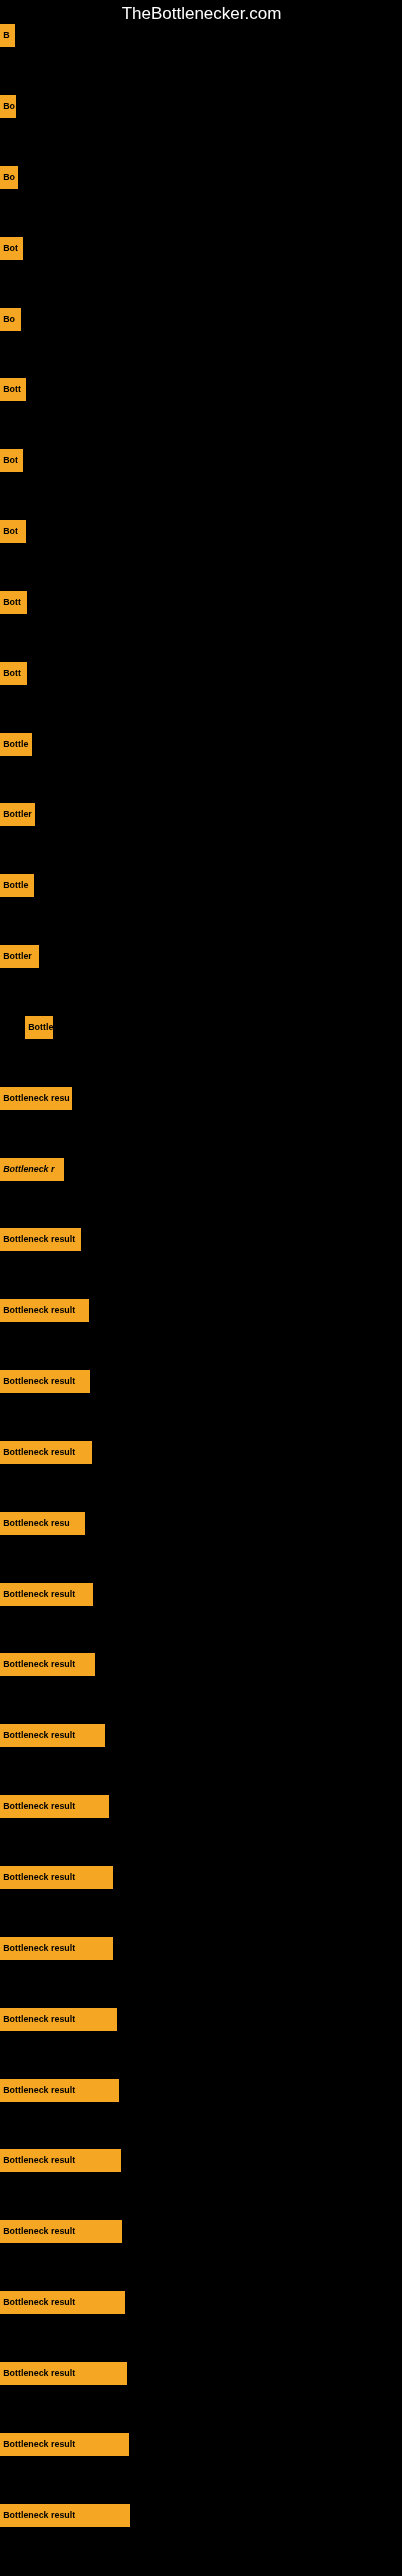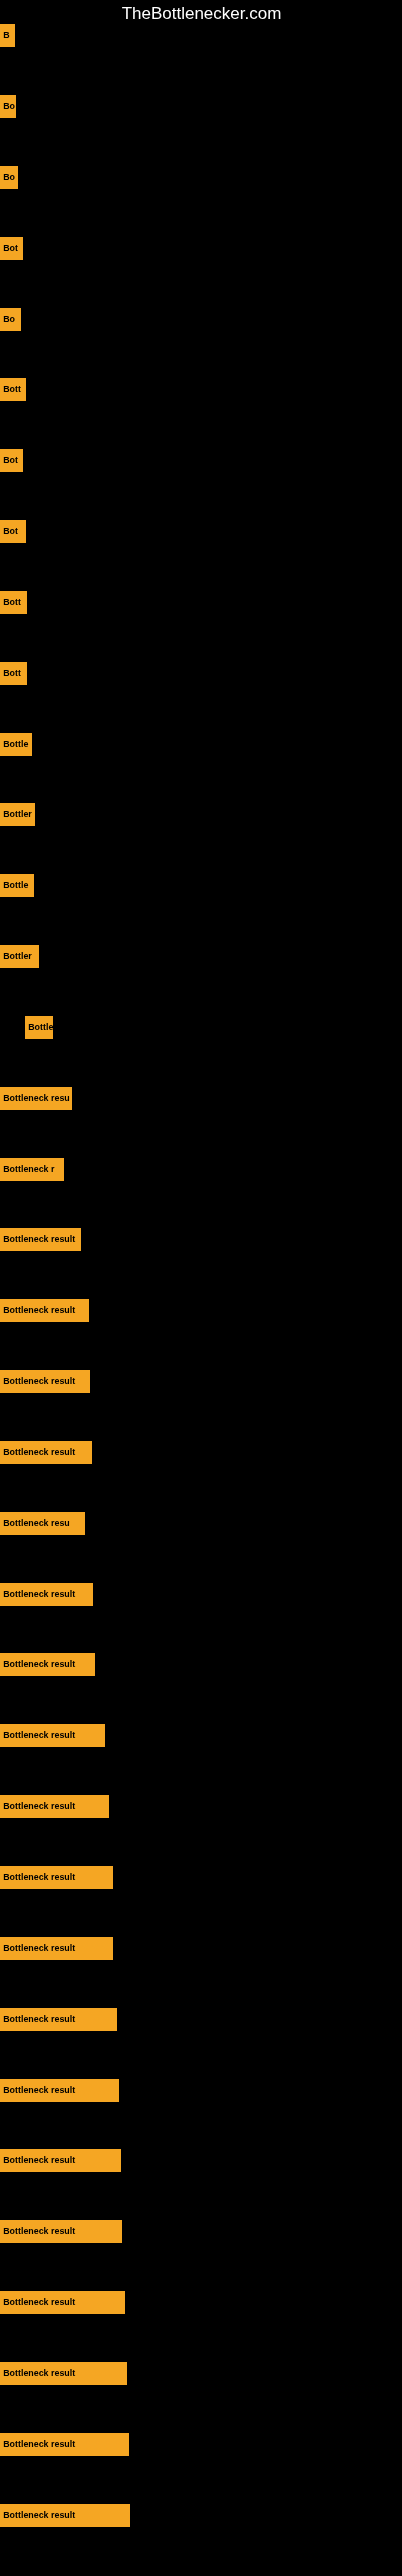--- a/index.html
+++ b/index.html
@@ -121,21 +121,21 @@
     <div class="bar-container" style="top: 1016px; left: 0px;">
       <div class="bar" style="width: 28px; margin-left: 25px;">
         <span class="bar-label">Bottleneck</span>
       </div>
     </div>
     <div class="bar-container" style="top: 1087px; left: 0px;">
       <div class="bar" style="width: 72px;">
         <span class="bar-label">Bottleneck resu</span>
       </div>
     </div>
-    <div class="bar-container" style="top: 1158px; left: 0px;">
+    <div class="bar-container" style="top: 1158px; left: 0px; font-style: italic;">
       <div class="bar" style="width: 64px;">
         <span class="bar-label">Bottleneck r</span>
       </div>
     </div>
     <div class="bar-container" style="top: 1228px; left: 0px;">
       <div class="bar" style="width: 81px;">
         <span class="bar-label">Bottleneck result</span>
       </div>
     </div>
     <div class="bar-container" style="top: 1299px; left: 0px;">

